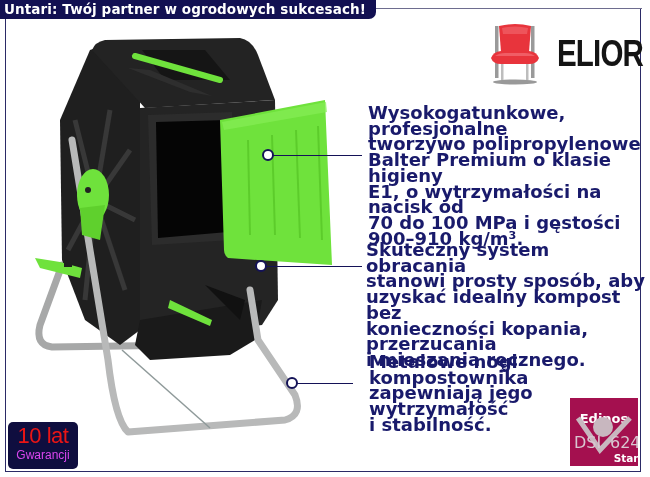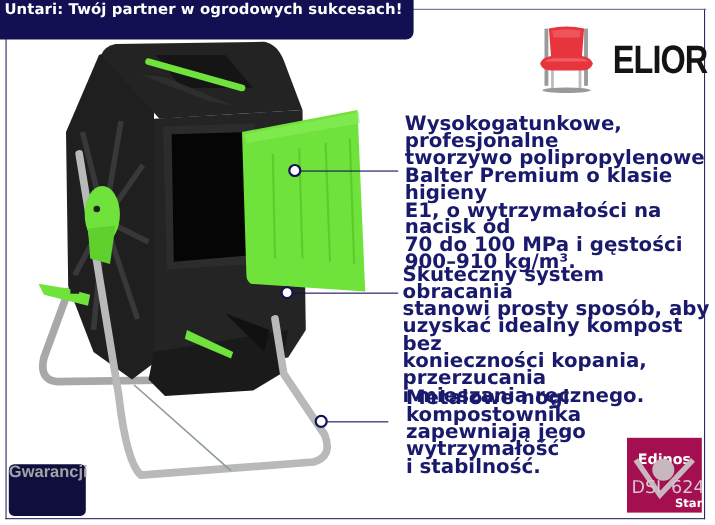--- a/index.html
+++ b/index.html
@@ -10,21 +10,21 @@
     .frame {
       position: absolute; left: 5px; top: 8px; width: 636px; height: 464px;
       border-left: 1px solid #2b2a66; border-bottom: 1px solid #2b2a66; border-right: 1px solid #2b2a66;
       box-sizing: border-box;
     }
     .frame-top {
       position: absolute; left: 340px; top: 8px; width: 302px; height: 0;
       border-top: 1.5px solid #6e6d8f;
     }
     .title-bar {
-      position: absolute; left: 0; top: 0; height: 36px;
+      position: absolute; left: 0; top: 0; height: 19px;
       background: #121052; color: #fff;
       font-weight: bold; font-size: 13.5px; line-height: 19px;
       padding: 0 10px 0 4px; border-radius: 0 0 7px 0;
       white-space: nowrap; letter-spacing: 0.1px;
     }
     .logo { position: absolute; left: 485px; top: 20px; width: 150px; height: 70px; }
     .logo-text {
       position: absolute; left: 557px; top: 34px;
       font-family: "Liberation Sans", sans-serif; font-weight: bold;
       font-size: 36px; letter-spacing: -1px; color: #141414;
@@ -45,22 +45,22 @@
     }
     .warranty {
       position: absolute; left: 8px; top: 422px; width: 70px; height: 47px;
       background: #0f0e3f; border-radius: 5px; text-align: center;
     }
     .warranty-years {
       display: block; color: #ea1515; font-family: "Liberation Sans", sans-serif;
       font-size: 22px; line-height: 24px; margin-top: 2px; letter-spacing: -0.5px;
     }
     .warranty-label {
-      display: block; color: #a3a3a3; font-family: "Liberation Sans", sans-serif;
-      font-weight: bold; font-size: 15px; line-height: 15px;
+      display: block; color: #d946ef; font-family: "Liberation Sans", sans-serif;
+      font-weight: normal; font-size: 12px; line-height: 15px;
     }
     .edinos {
       position: absolute; left: 570px; top: 398px; width: 68px; height: 68px;
       background: #a4104f; overflow: hidden;
     }
     .edinos-title {
       position: absolute; left: 0; top: 1px; width: 68px; text-align: center;
       color: #fff; font-weight: bold; font-size: 13px; line-height: 15px;
       font-family: "DejaVu Sans", sans-serif;
       margin-top: 12px;
@@ -167,20 +167,21 @@
 <div class="desc desc-2">Skuteczny system obracania
 stanowi prosty sposób, aby
 uzyskać idealny kompost bez
 konieczności kopania, przerzucania
 i mieszania ręcznego.</div>
 <div class="desc desc-3">Metalowe nogi kompostownika
 zapewniają jego wytrzymałość
 i stabilność.</div>
 
 <div class="warranty">
+  <span class="warranty-years">10 lat</span>
   <span class="warranty-label">Gwarancji</span>
 </div>
 
 <div class="edinos">
   <div class="edinos-title">Edinos</div>
   <svg width="68" height="68" viewBox="0 0 68 68" style="position:absolute;left:0;top:0;">
     <path d="M8 20 L30 52 L60 20" fill="none" stroke="#c8b7bf" stroke-width="5"></path>
     <circle cx="33" cy="29" r="10" fill="#c8b7bf"></circle>
   </svg>
   <div class="edinos-dsi">DSI</div>

